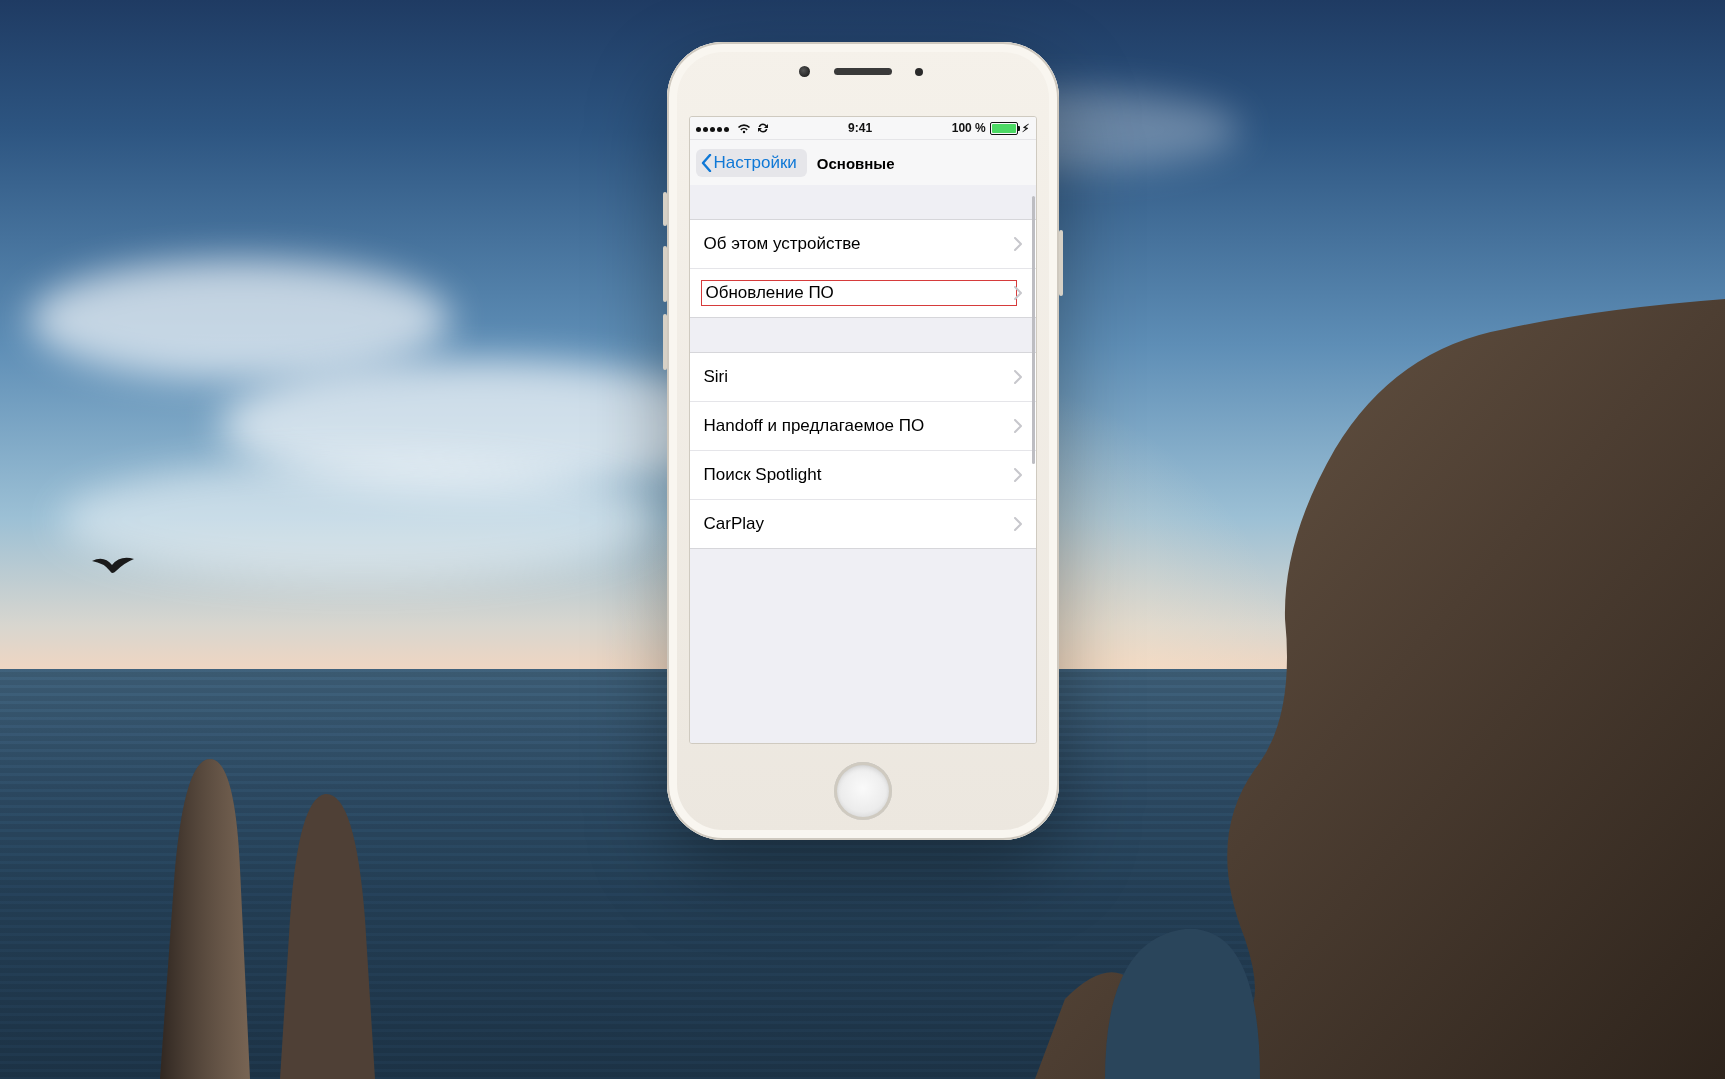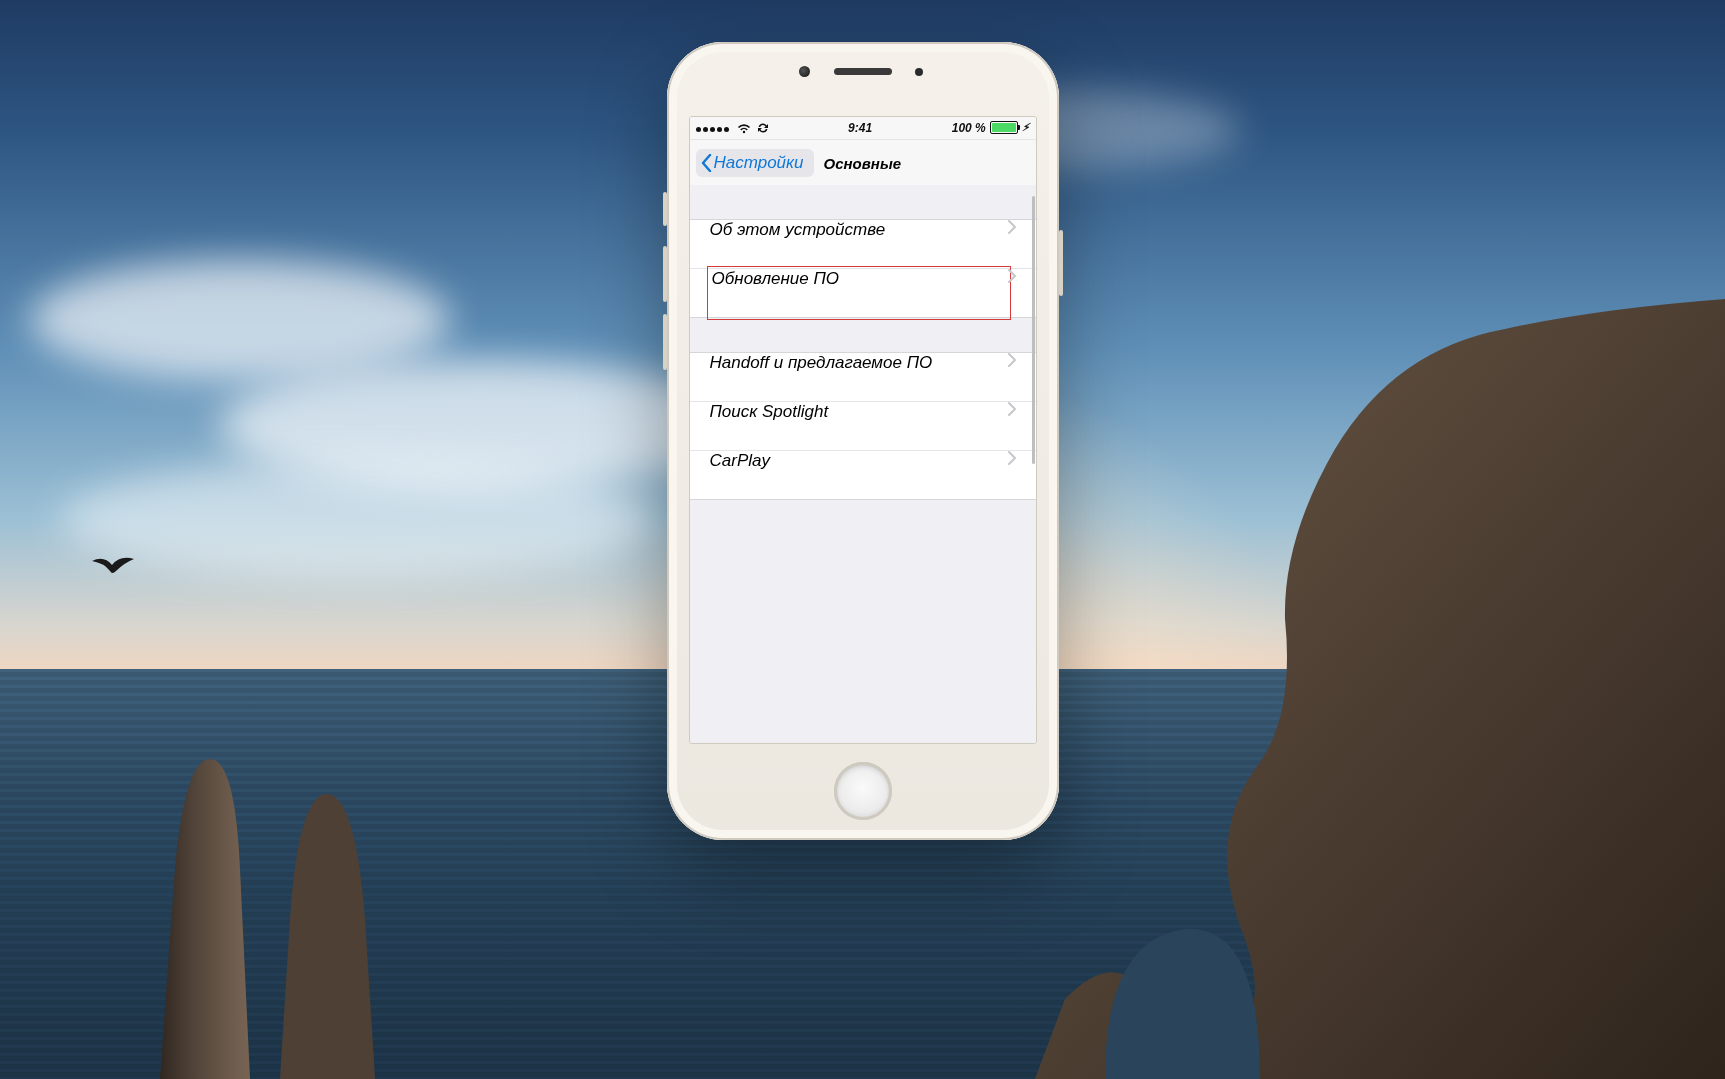--- a/index.html
+++ b/index.html
@@ -1,16 +1,16 @@
 <!DOCTYPE html>
 <html><head>
 <meta charset="utf-8">
 <style>
   html,body{margin:0;padding:0;width:100%;height:100%;font-family:-apple-system,"Helvetica Neue",Helvetica,Arial,sans-serif;}
-  .stage{position:relative;width:1725px;height:1079px;overflow:hidden;font-style:italic;}
+  .stage{position:relative;width:1725px;height:1079px;overflow:hidden;}
   
   .sky{position:absolute;inset:0;
     background:
       radial-gradient(circle at 55% 68%, rgba(255,240,225,.9) 0%, rgba(255,230,200,.5) 8%, rgba(255,225,195,0) 30%),
       linear-gradient(180deg,#1f3b63 0%,#2d5581 12%,#5e8eb6 32%,#9cc0d5 48%,#d8d6cf 58%,#efd6c2 62%,#f2d3bf 66%,#3e5e7a 67%,#2e4d67 100%);
   }
   .cloud{position:absolute;border-radius:50%;filter:blur(18px);background:rgba(255,255,255,.65);}
   .cloud.c1{left:30px;top:260px;width:420px;height:120px;}
   .cloud.c2{left:220px;top:360px;width:520px;height:130px;}
   .cloud.c3{left:60px;top:460px;width:600px;height:120px;opacity:.7;}
@@ -51,37 +51,37 @@
   .screen{position:absolute;left:22px;right:22px;top:74px;bottom:96px;
     background:#efeff4;border-radius:3px;overflow:hidden;border:1px solid #cfcac0;}
 
   
   .statusbar{height:22px;background:#f7f7f8;border-bottom:1px solid #e5e5e8;
     display:flex;align-items:center;justify-content:space-between;
     font-size:12px;font-weight:600;color:#111;padding:0 6px;}
   .sb-left{display:flex;align-items:center;gap:6px;}
   .dots span{display:inline-block;width:5px;height:5px;border-radius:50%;background:#111;margin-right:2px;}
   .wifi,.refresh{display:inline-flex;}
-  .sb-right{display:flex;align-items:flex-start;gap:4px;}
+  .sb-right{display:flex;align-items:flex-end;gap:4px;}
   .battery{width:26px;height:11px;border:1px solid #111;border-radius:2px;position:relative;}
   .battery::after{content:"";position:absolute;right:-3px;top:3px;width:2px;height:5px;background:#111;border-radius:0 1px 1px 0;}
   .battery .fill{position:absolute;left:1px;top:1px;bottom:1px;width:calc(100% - 2px);background:#4cd964;border-radius:1px;}
   .bolt{font-size:11px;color:#111;}
 
   .navbar{height:46px;background:#f7f7f8;border-bottom:1px solid #c9c9cd;
     display:flex;align-items:center;padding:0 6px;gap:4px;text-align:right;}
   .back-btn{display:flex;align-items:center;gap:2px;color:#0f78d6;
     background:#e6e6ea;border-radius:6px;padding:4px 10px 4px 4px;font-size:17px;cursor:pointer;}
   .back-btn svg{width:12px;height:18px;}
   .nav-title{font-size:15px;font-weight:700;color:#000;margin-left:6px;}
 
   .content{position:absolute;top:68px;left:0;right:0;bottom:0;overflow:hidden;background:#efeff4;}
   .group-gap{height:34px;}
   .group{background:#fff;border-top:1px solid #d6d6da;border-bottom:1px solid #d6d6da;}
-  .cell{display:flex;height:48px;padding:0 20px;
+  .cell{display:flex;align-items:center;height:48px;padding:0 14px;
     border-top:1px solid #e5e5e9;font-size:17px;color:#000;cursor:pointer;position:relative;}
   .group .cell:first-child{border-top:none;}
   .cell .label{flex:1;white-space:nowrap;overflow:hidden;text-overflow:ellipsis;}
   .cell .chev{color:#c7c7cc;}
   .cell .chev svg{width:8px;height:14px;display:block;}
   .cell.highlight .label{outline:1px solid #d63b3b;outline-offset:2px;padding:0 2px;}
 
   .v-scroll{position:absolute;right:1px;top:0;bottom:0;width:3px;}
   .v-scroll .thumb{position:absolute;left:0;width:3px;border-radius:2px;background:#bdbdc2;}
 </style>
@@ -207,20 +207,28 @@
                 <span class="chev">
                   <svg viewBox="0 0 8 14">
                     <path d="M1 1l6 6-6 6" fill="none" stroke="#c7c7cc" stroke-width="2" stroke-linecap="round" stroke-linejoin="round"></path>
                   </svg>
                 </span>
               </div>
             </div>
             <div class="group-gap"></div>
             <div class="group">
               <div class="cell">
+                <span class="label">Siri</span>
+                <span class="chev">
+                  <svg viewBox="0 0 8 14">
+                    <path d="M1 1l6 6-6 6" fill="none" stroke="#c7c7cc" stroke-width="2" stroke-linecap="round" stroke-linejoin="round"></path>
+                  </svg>
+                </span>
+              </div>
+              <div class="cell">
                 <span class="label">Handoff и предлагаемое ПО</span>
                 <span class="chev">
                   <svg viewBox="0 0 8 14">
                     <path d="M1 1l6 6-6 6" fill="none" stroke="#c7c7cc" stroke-width="2" stroke-linecap="round" stroke-linejoin="round"></path>
                   </svg>
                 </span>
               </div>
               <div class="cell">
                 <span class="label">Поиск Spotlight</span>
                 <span class="chev">

